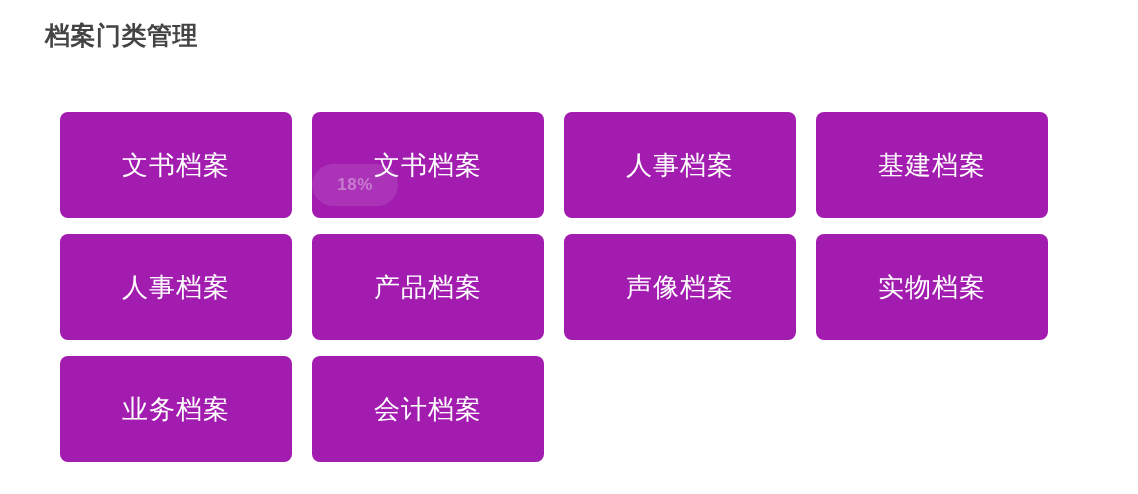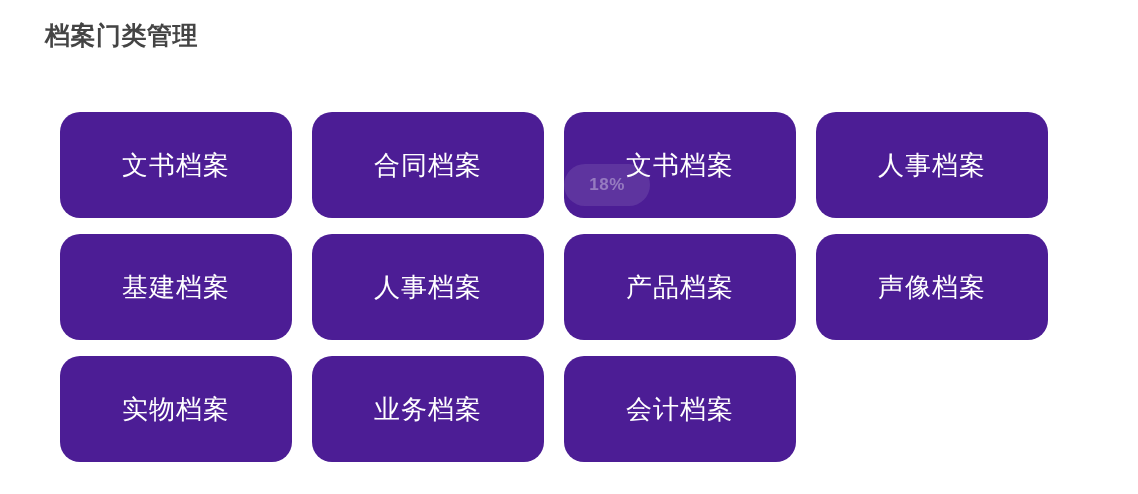--- a/index.html
+++ b/index.html
@@ -38,23 +38,23 @@
     top: 112px;
     width: 992px;
     display: grid;
     grid-template-columns: repeat(4, 232px);
     grid-template-rows: repeat(3, 106px);
     column-gap: 20px;
     row-gap: 16px;
   }
   .category-button {
     position: relative;
-    background: #4c1d95;
+    background: #a21caf;
     border: none;
-    border-radius: 20px;
+    border-radius: 8px;
     color: #ffffff;
     font-size: 26px;
     font-family: "Liberation Sans", "DejaVu Sans", sans-serif;
     letter-spacing: 1px;
     display: flex;
     align-items: center;
     justify-content: center;
     cursor: pointer;
     padding: 0;
     box-sizing: border-box;
@@ -89,23 +89,20 @@
 <div id="app">
 
   <div class="page-title">档案门类管理</div>
 
   <div class="category-grid">
 
     <button class="category-button">
       <span class="btn-label">文书档案</span>
     </button>
 
-    <button class="category-button">
-      <span class="btn-label">合同档案</span>
-    </button>
 
     <button class="category-button">
       <span class="btn-label">文书档案</span>
       <span class="zoom-badge">18%</span>
     </button>
 
     <button class="category-button">
       <span class="btn-label">人事档案</span>
     </button>
 

